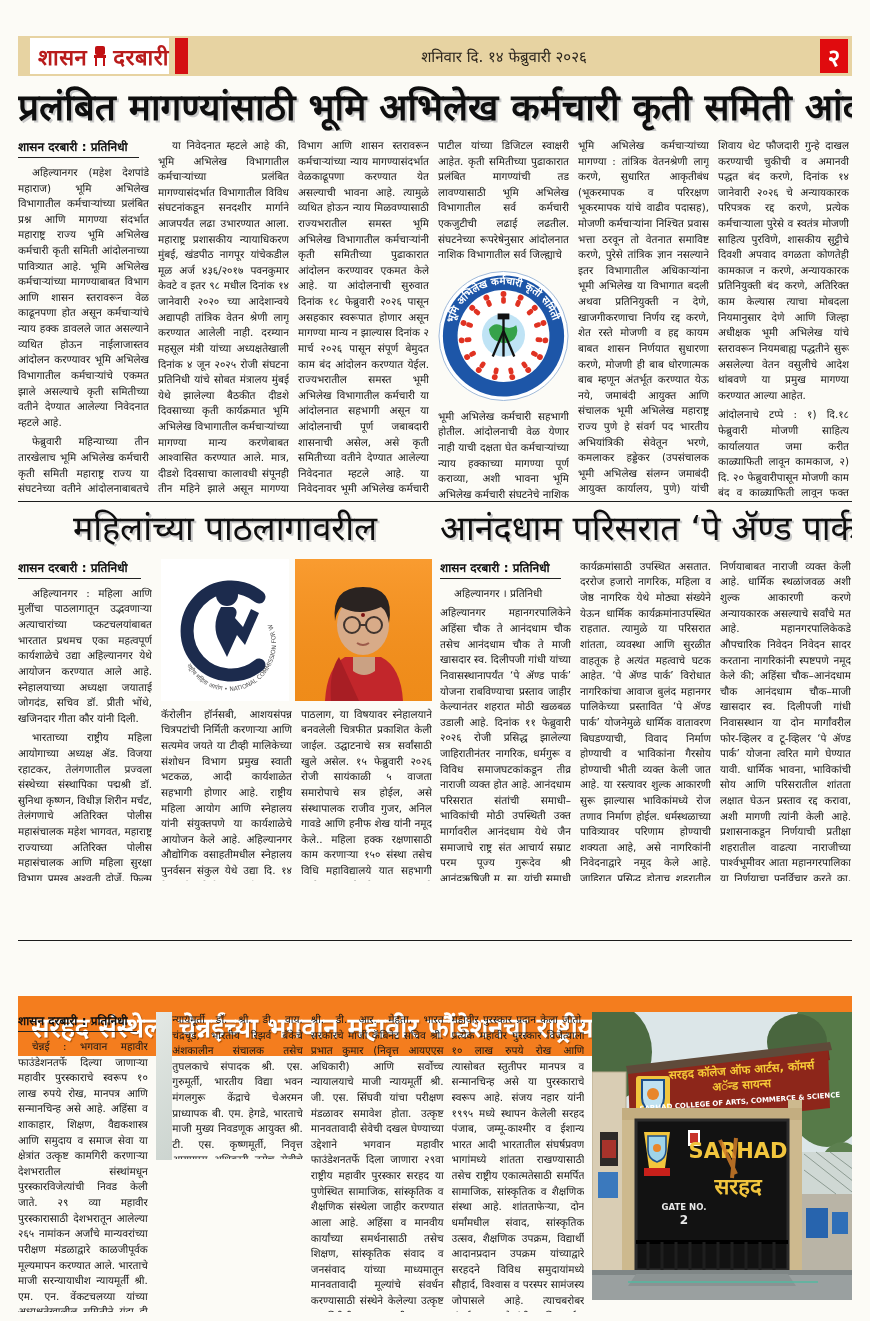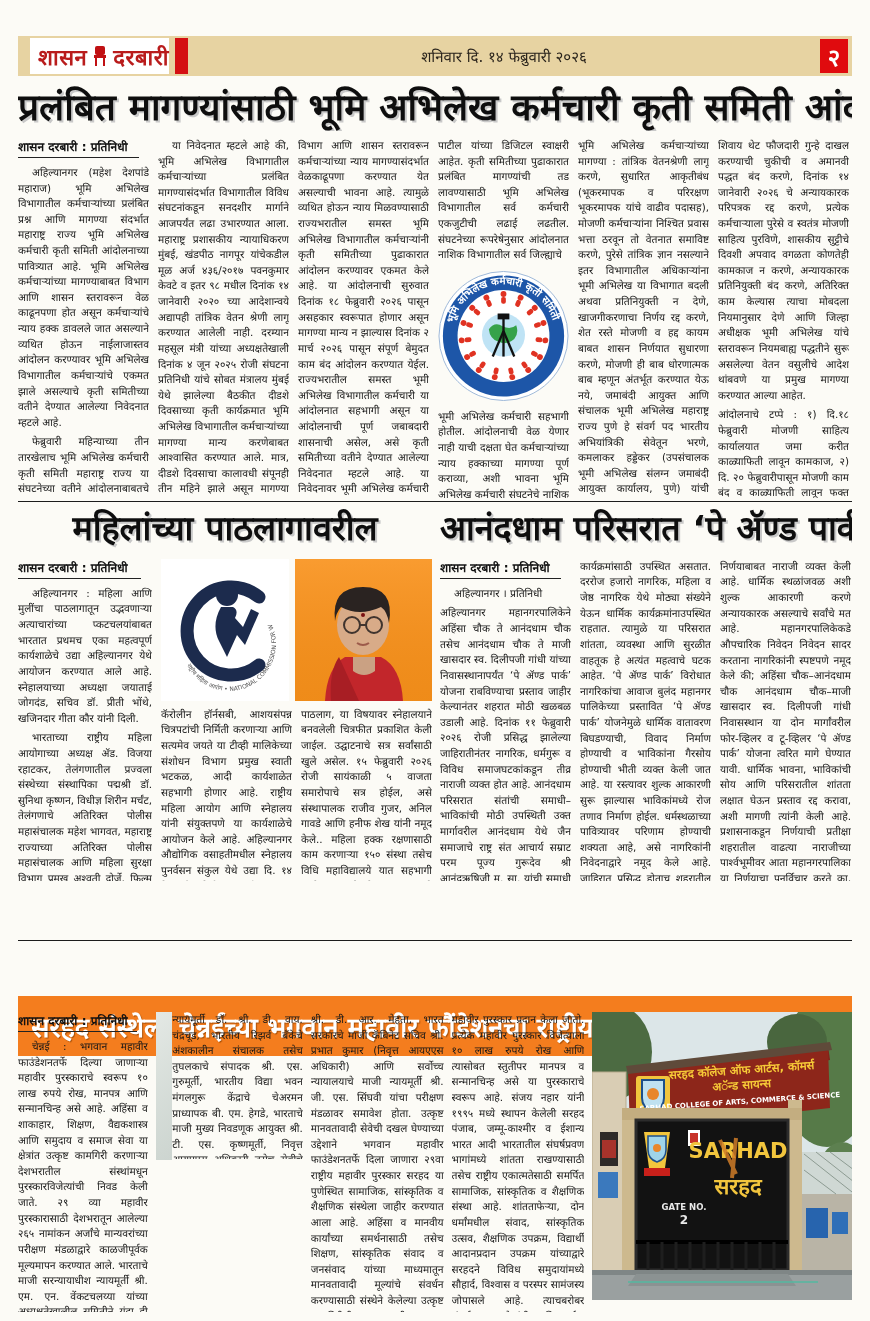--- a/index.html
+++ b/index.html
@@ -27,21 +27,21 @@
   
   .a1body{position:absolute;left:18px;top:138px;width:834px;height:360px;display:flex;gap:9px;}
   .a1body .col{width:131px;height:360px;}
   .logoWrap{width:131px;height:138px;display:flex;align-items:center;justify-content:center;margin:4px 0;}
 
   .rule{position:absolute;left:18px;width:834px;height:0;border-top:1.6px solid #1c1c1c;}
 
   
   .art2{position:absolute;left:18px;top:506px;width:414px;height:432px;}
   .art3{position:absolute;left:440px;top:506px;width:412px;height:432px;}
-  .h2line{text-align:center;font-size:34px;font-weight:700;color:#0e0e0e;line-height:1.32;text-shadow:2px 2px 0 #c9c9c9;white-space:nowrap;overflow:hidden;}
+  .h2line{text-align:center;font-size:34px;font-weight:400;color:#0e0e0e;line-height:1.32;text-shadow:2px 2px 0 #c9c9c9;white-space:nowrap;overflow:hidden;}
   .a2body{display:flex;gap:9px;margin-top:8px;height:322px;}
   .a2c1{width:134px;height:322px;}
   .a2right{width:271px;display:flex;flex-direction:column;}
   .a2imgs{display:flex;gap:6px;height:142px;margin-bottom:6px;}
   .ncw{width:128px;height:142px;background:#fff;display:flex;align-items:center;justify-content:center;}
   .womanphoto{width:137px;height:142px;overflow:hidden;}
   .a2cols{display:flex;gap:9px;height:174px;}
   .a2cols .col{width:131px;height:174px;}
   .a3body{display:flex;gap:9px;margin-top:8px;height:322px;}
   .a3body .col{width:131px;height:322px;}

